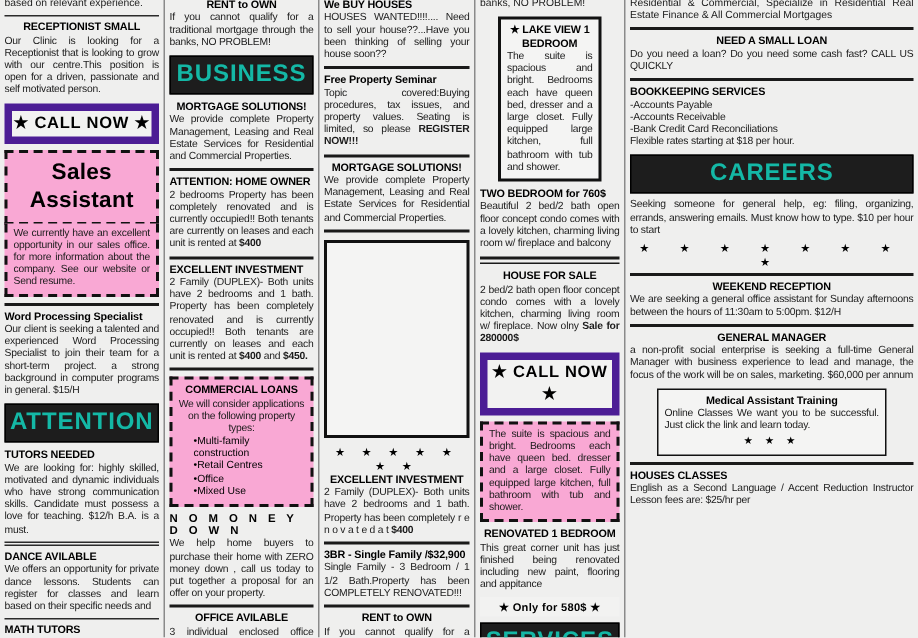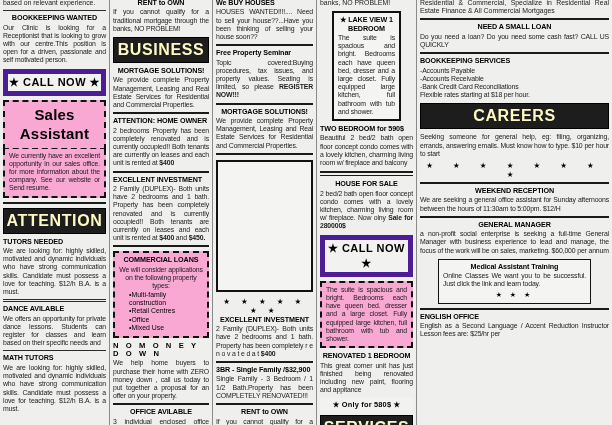--- a/index.html
+++ b/index.html
@@ -49,21 +49,21 @@
     margin:0;
     letter-spacing:-0.15px;
     color:#1b1b1b;
   }
   .body.ctr{text-align:center;}
   .body b{font-weight:bold;}
   .wide{letter-spacing:2.6px;font-weight:bold;}
 
   
   .banner{
-    background:#1d1d1d;color:#fef9c3;
+    background:#1d1d1d;color:#14b8a6;
     text-align:center;
     font-weight:bold;
     font-size:16px;
     line-height:21px;
     letter-spacing:0.6px;
     margin:4px 0 4px 0;
     padding:1px 0 2px 0;
     border:1px solid #000;
   }
 
@@ -132,35 +132,39 @@
 </head>
 <body>
 
 <div class="page">
 
   <div class="col c1">
     <div class="fade-top topclip">based on relevant experience.</div>
     <div class="hr"></div>
 
     <div class="ad">
-      <div class="hl ctr">BOOKKEEPING WANTED</div>
+      <div class="hl ctr">RECEPTIONIST SMALL</div>
       <div class="body">Our Clinic is looking for a Receptionist that is looking to grow with our centre.This position is open for a driven, passionate and self motivated person.</div>
     </div>
 
     <div class="callnow">★ CALL NOW ★</div>
 
     <div class="dashed">
       <div class="big">Sales Assistant</div>
     </div>
     <div class="dashed" style="border-top:none;margin-top:-5px;">
       <div class="body">We currently have an excellent opportunity in our sales office. for more information about the company. See our website or Send resume.</div>
     </div>
 
     <div class="hr-thick"></div>
 
+    <div class="ad">
+      <div class="hl">Word Processing Specialist</div>
+      <div class="body">Our client is seeking a talented and experienced Word Processing Specialist to join their team for a short-term project. a strong background in computer programs in general.  $15/H</div>
+    </div>
 
     <div class="banner">ATTENTION</div>
 
     <div class="ad">
       <div class="hl">TUTORS NEEDED</div>
       <div class="body"> We are looking for: highly skilled, motivated and dynamic individuals who have strong communication skills. Candidate must possess a love for teaching.      $12/h  B.A. is a must.</div>
     </div>
 
     <div class="hr"></div>
     <div class="hr" style="margin-top:-2px;"></div>
@@ -281,21 +285,21 @@
 
   <div class="col c4">
     <div class="fade-top topclip">banks, NO PROBLEM!</div>
 
     <div class="boxed">
       <div class="hl ctr">★ LAKE VIEW 1 BEDROOM</div>
       <div class="body"> The suite is spacious and bright. Bedrooms each have queen bed, dresser and a large closet. Fully equipped large kitchen, full bathroom with tub and shower.</div>
     </div>
 
     <div class="ad">
-      <div class="hl">TWO BEDROOM for 590$</div>
+      <div class="hl">TWO BEDROOM for 760$</div>
       <div class="body">Beautiful 2 bed/2 bath open floor concept condo comes with a lovely kitchen, charming living room w/ fireplace and balcony</div>
     </div>
 
     <div class="dbl-rule"></div>
 
     <div class="ad">
       <div class="hl ctr">HOUSE FOR SALE</div>
       <div class="body"><span>2 bed/2 bath open floor concept condo comes with a lovely kitchen, charming living room w/ fireplace. Now olny </span><b>Sale for </b><b>280000$</b></div>
     </div>
 
@@ -359,18 +363,18 @@
 
     <div class="boxed thin" style="margin-left:18px;margin-right:18px;">
       <div class="hl ctr">Medical Assistant Training</div>
       <div class="body">Online Classes  We want you to be successful. Just click the link and learn today.</div>
       <div class="stars tight">★  ★  ★</div>
     </div>
 
     <div class="hr-thick"></div>
 
     <div class="ad">
-      <div class="hl">ENGLISH OFFICE</div>
+      <div class="hl">HOUSES CLASSES</div>
       <div class="body">English as a Second Language / Accent Reduction Instructor Lesson fees are: $25/hr per</div>
     </div>
   </div>
 
 </div>
 
 </body></html>

